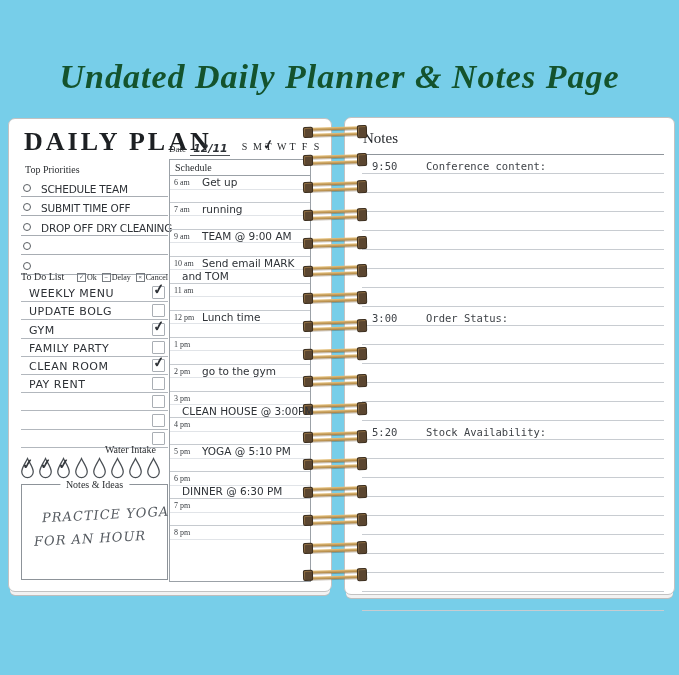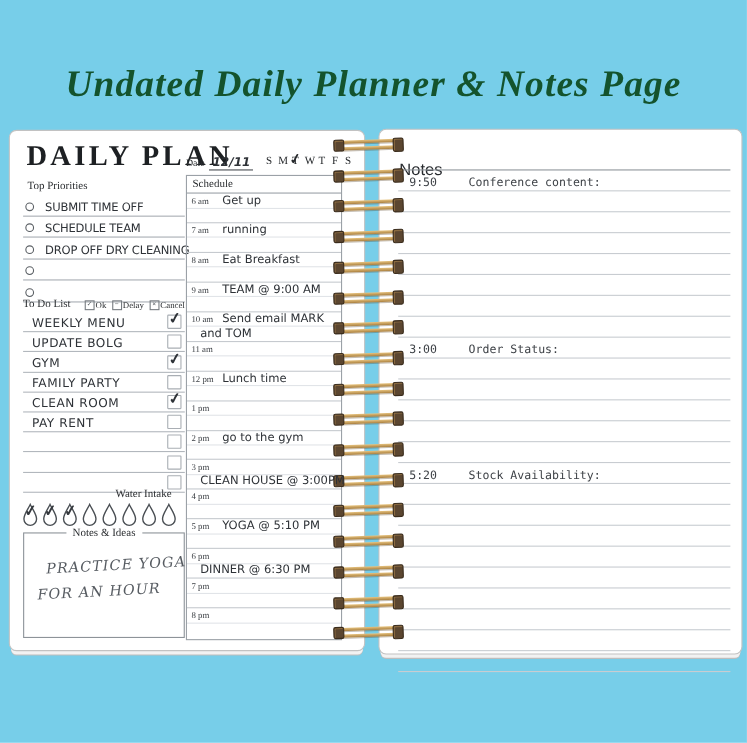--- a/index.html
+++ b/index.html
@@ -69,21 +69,21 @@
                   font-family:"Liberation Serif",serif;font-size:10px;color:#2b2e31;}
   .slot{position:relative;height:26.95px;border-bottom:1px solid #c6cacf;box-sizing:border-box;}
   .slot:last-child{border-bottom:none;}
   .slot::after{content:"";position:absolute;left:0;right:0;top:12.5px;border-top:1px solid #e1e4e8;}
   .hour{position:absolute;left:4px;top:2px;font-family:"Liberation Serif",serif;font-size:8px;
         color:#3a3e43;}
   .sl1{position:absolute;left:32px;top:0px;font-size:10.5px;white-space:nowrap;z-index:2;}
   .sl2{position:absolute;left:12px;top:13px;font-size:10.5px;white-space:nowrap;z-index:2;}
 
   
-  .notes-header{position:absolute;left:18px;top:28px;font-family:Liberation Sans, sans-serif;
+  .notes-header{position:absolute;left:18px;top:12px;font-family:Liberation Serif, serif;
                 font-size:15px;color:#26292d;}
   .notes-rows{position:absolute;left:17px;top:36px;width:302px;border-top:1px solid #8f959b;}
   .nrow{position:relative;height:18px;border-bottom:1px solid #c8ccd1;}
   .ntime{position:absolute;left:10px;bottom:1px;font-family:"DejaVu Sans Mono",monospace;
          font-size:10.5px;color:#3e4247;}
   .ntext{position:absolute;left:64px;bottom:1px;font-family:"DejaVu Sans Mono",monospace;
          font-size:10.5px;color:#3e4247;}
 
   
   .spiral{position:absolute;left:0;top:0;width:679px;height:675px;pointer-events:none;}
@@ -103,25 +103,25 @@
 
   <div class="title">Undated Daily Planner &amp; Notes Page</div>
 
   <div class="page page-left">
     <div class="daily-plan">DAILY PLAN</div>
 
     <div class="sec-label tp-label">Top Priorities</div>
     <div class="priority-rows" id="priority-rows">
         <div class="prow">
           <div class="pcircle"></div>
-          <div class="ptext hw">SUBMIT TIME OFF</div>
+          <div class="ptext hw">SCHEDULE TEAM</div>
         </div>
         <div class="prow">
           <div class="pcircle"></div>
-          <div class="ptext hw">SCHEDULE TEAM</div>
+          <div class="ptext hw">SUBMIT TIME OFF</div>
         </div>
         <div class="prow">
           <div class="pcircle"></div>
           <div class="ptext hw">DROP OFF DRY CLEANING</div>
         </div>
         <div class="prow">
           <div class="pcircle"></div>
         </div>
         <div class="prow">
           <div class="pcircle"></div>
@@ -240,24 +240,20 @@
       <div id="schedule-slots">
           <div class="slot">
             <div class="hour">6 am</div>
             <div class="sl1 hw">Get up</div>
           </div>
           <div class="slot">
             <div class="hour">7 am</div>
             <div class="sl1 hw">running</div>
           </div>
           <div class="slot">
-            <div class="hour">8 am</div>
-            <div class="sl1 hw">Eat Breakfast</div>
-          </div>
-          <div class="slot">
             <div class="hour">9 am</div>
             <div class="sl1 hw">TEAM @ 9:00 AM</div>
           </div>
           <div class="slot">
             <div class="hour">10 am</div>
             <div class="sl1 hw">Send email MARK</div>
             <div class="sl2 hw">and TOM</div>
           </div>
           <div class="slot">
             <div class="hour">11 am</div>

